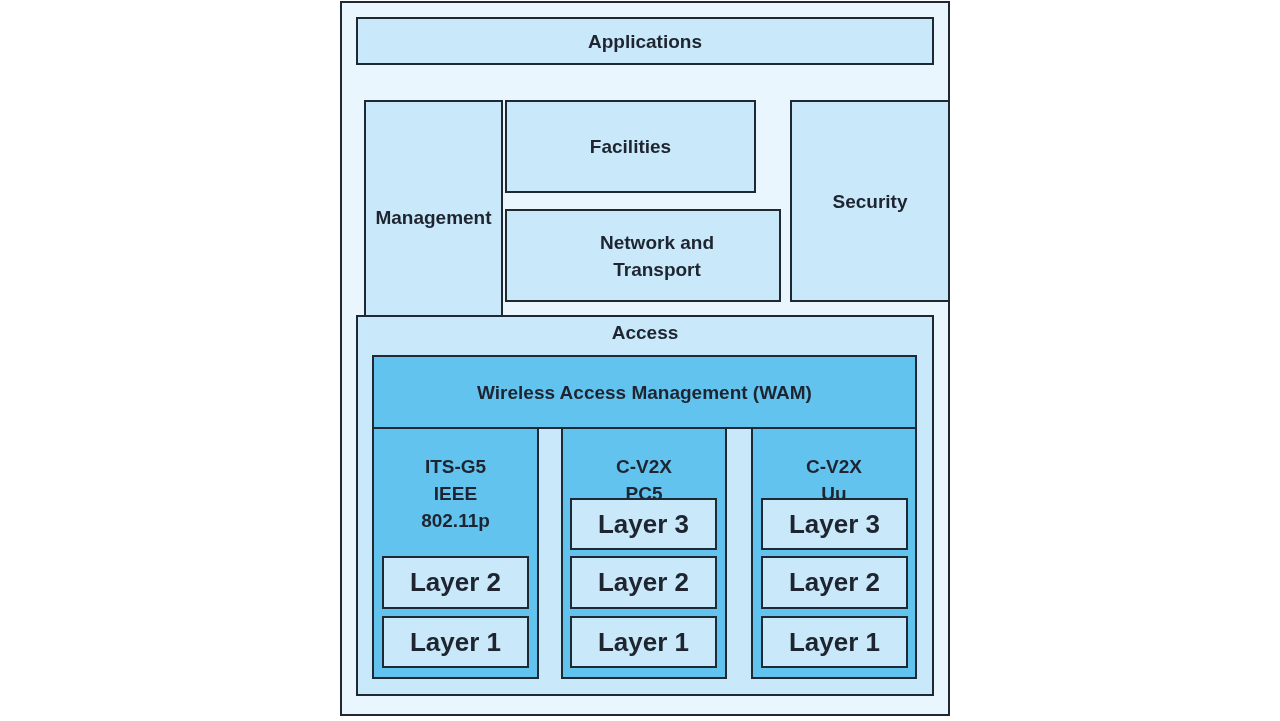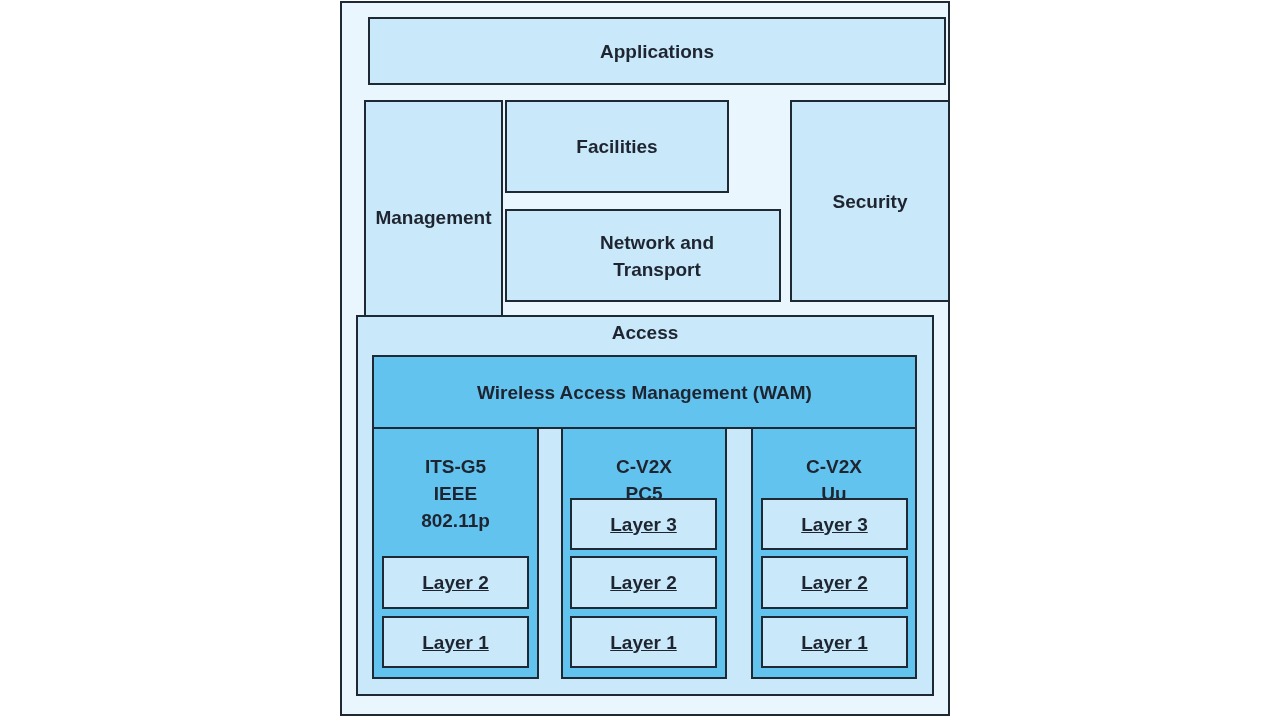--- a/index.html
+++ b/index.html
@@ -7,36 +7,36 @@
          font-family:"Liberation Sans", "DejaVu Sans", sans-serif; }
   .box { position:absolute; box-sizing:border-box; border:2px solid #1f2933;
          display:flex; align-items:center; justify-content:center; text-align:center;
          color:#1e2530; font-weight:bold; font-size:19px; line-height:27px; }
   .outer { left:340px; top:1px; width:610px; height:715px; background:#eaf6fd; }
   .light { background:#c9e8fa; }
   .mid { background:#63c3ef; }
   .col { align-items:flex-start; padding-top:24px; }
   .access-label { position:absolute; left:356px; width:578px; top:322px; text-align:center;
                   font-weight:bold; font-size:19px; color:#1e2530; }
-  .layer { font-size:19px;text-decoration:underline; }
+  .layer { font-size:26px; }
 </style>
 </head>
 <body>
 
 <div class="box outer"></div>
 
-<div class="box light" style="left:368px;top:17px;width:578px;height:68px;">
+<div class="box light" style="left:356px;top:17px;width:578px;height:48px;">
   <span>Applications</span>
 </div>
 
 <div class="box light" style="left:364px;top:100px;width:139px;height:234px;">
   <span>Management</span>
 </div>
 
-<div class="box light" style="left:505px;top:100px;width:224px;height:93px;">
+<div class="box light" style="left:505px;top:100px;width:251px;height:93px;">
   <span>Facilities</span>
 </div>
 
 <div class="box light" style="left:505px;top:209px;width:276px;height:93px;white-space:pre-line;padding-left:28px;">
   <span>Network and
 Transport</span>
 </div>
 
 <div class="box light" style="left:790px;top:100px;width:160px;height:202px;">
   <span>Security</span>

